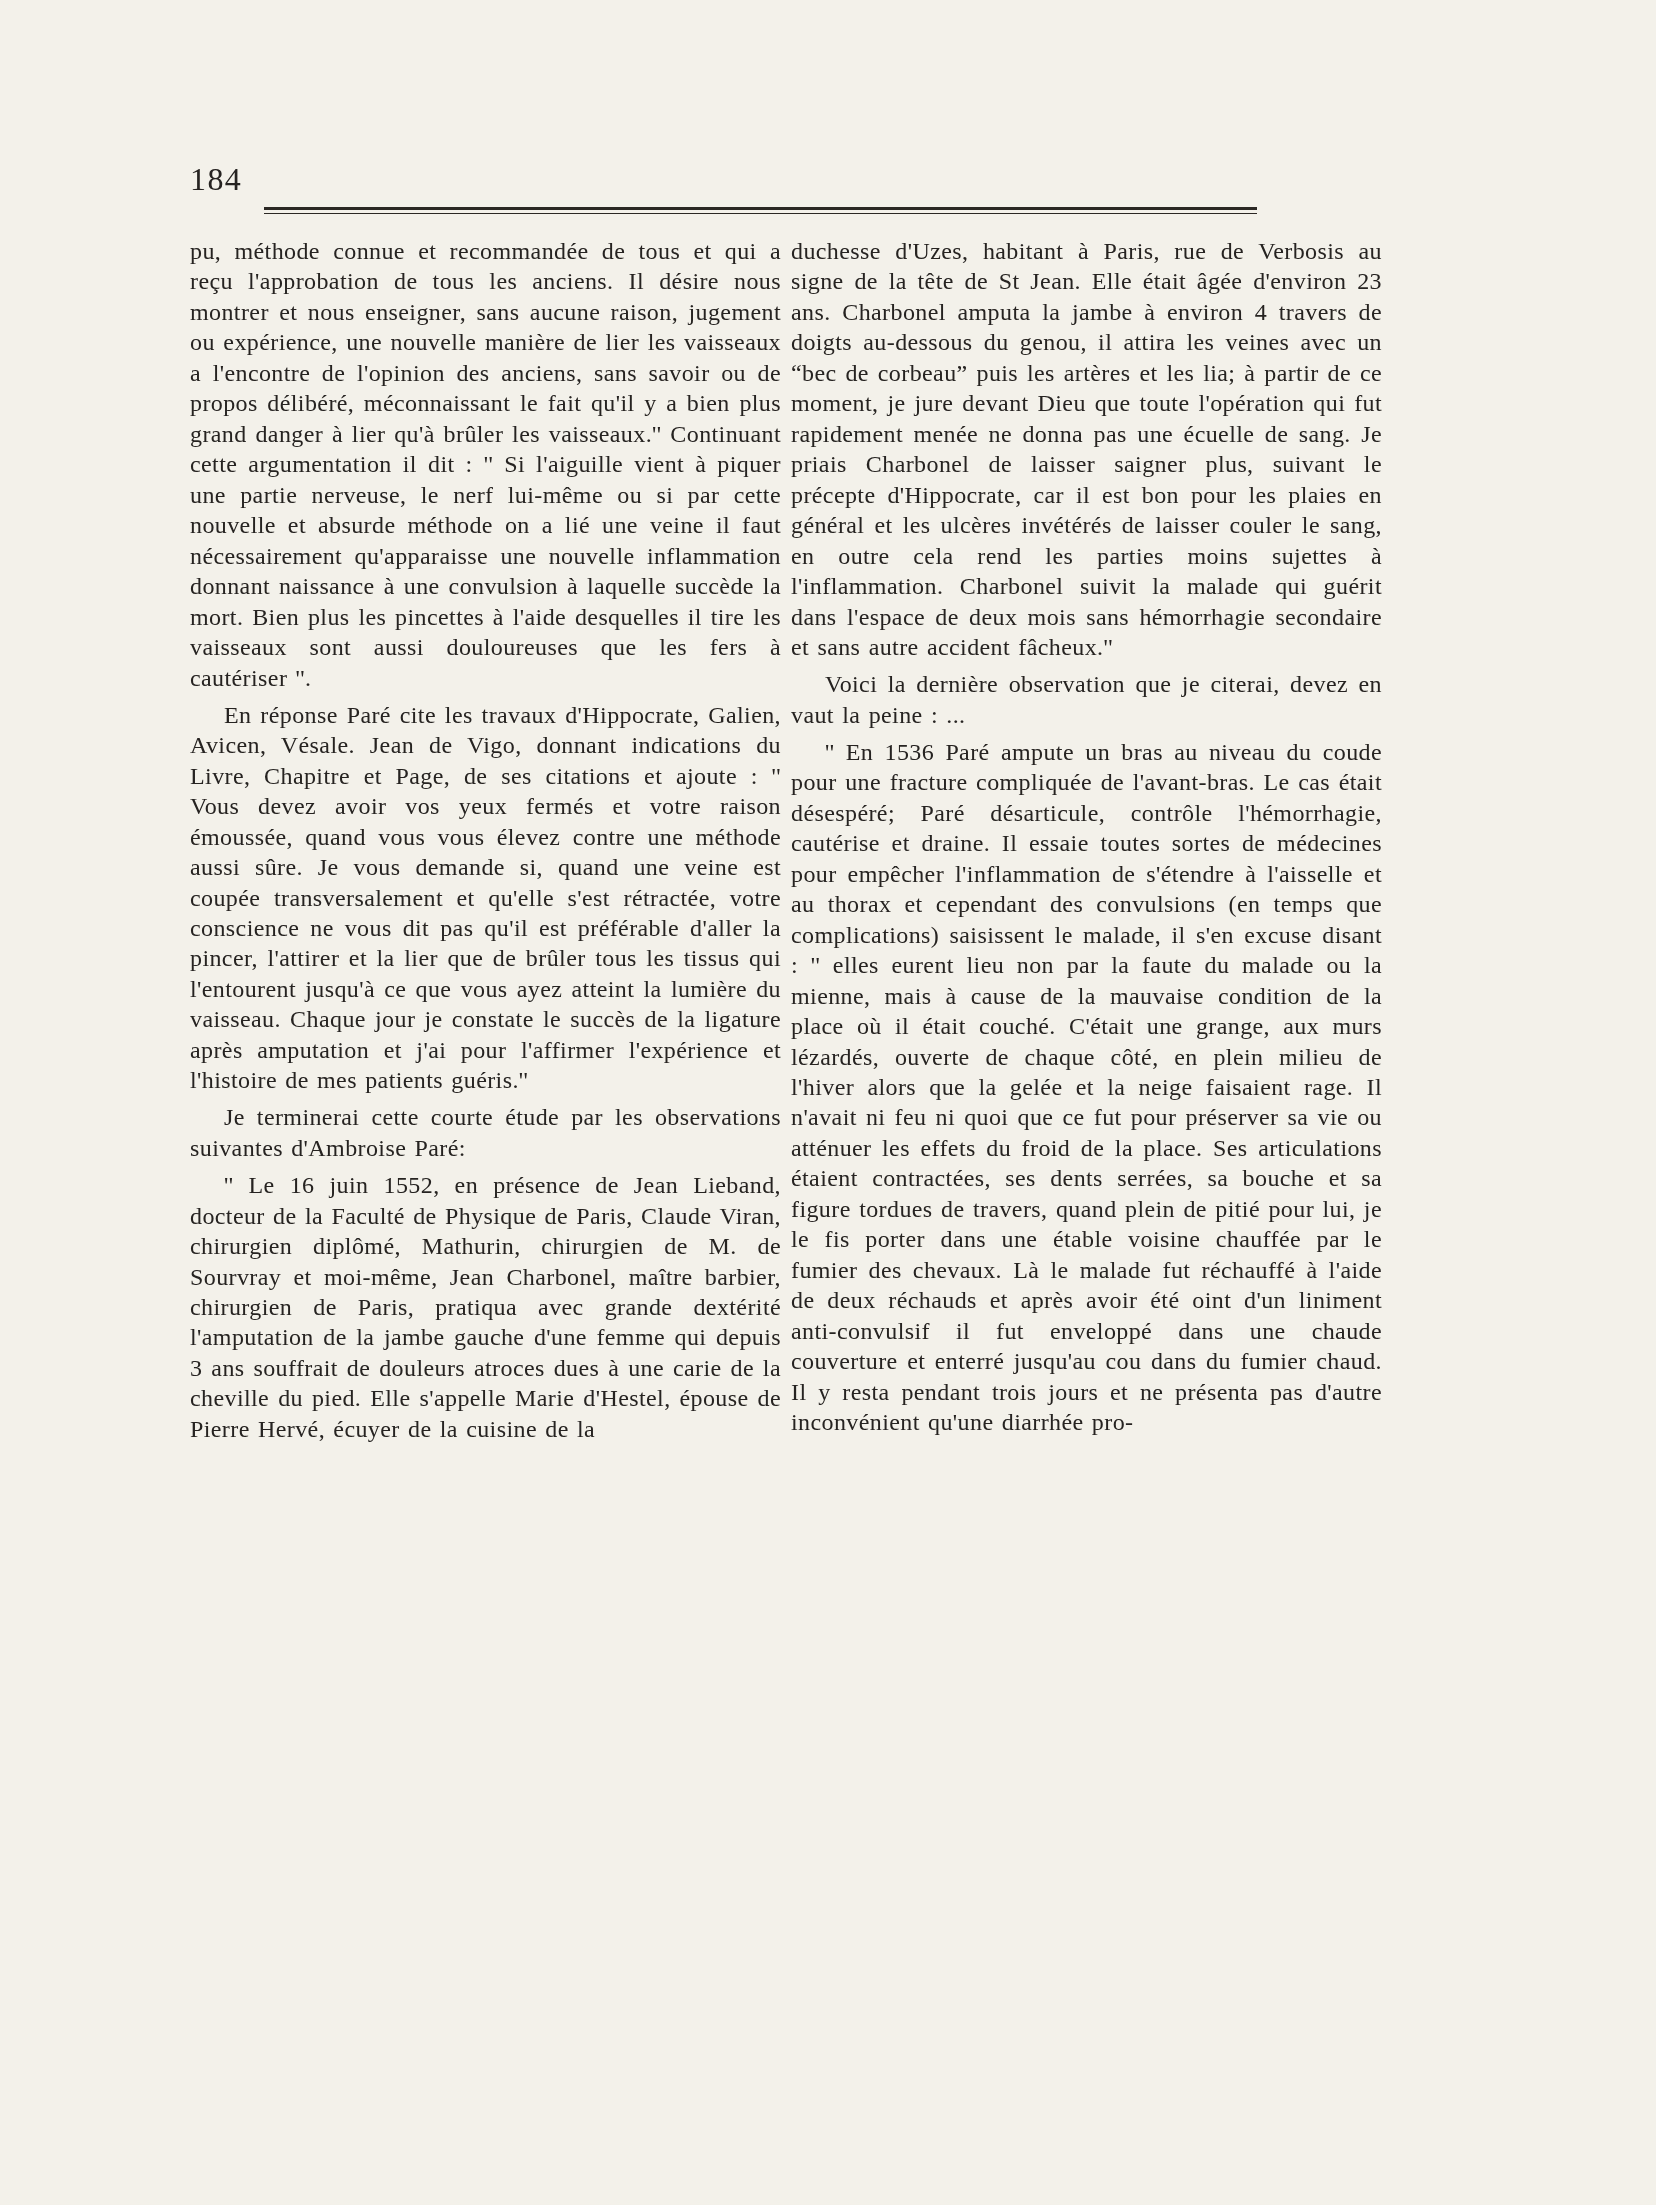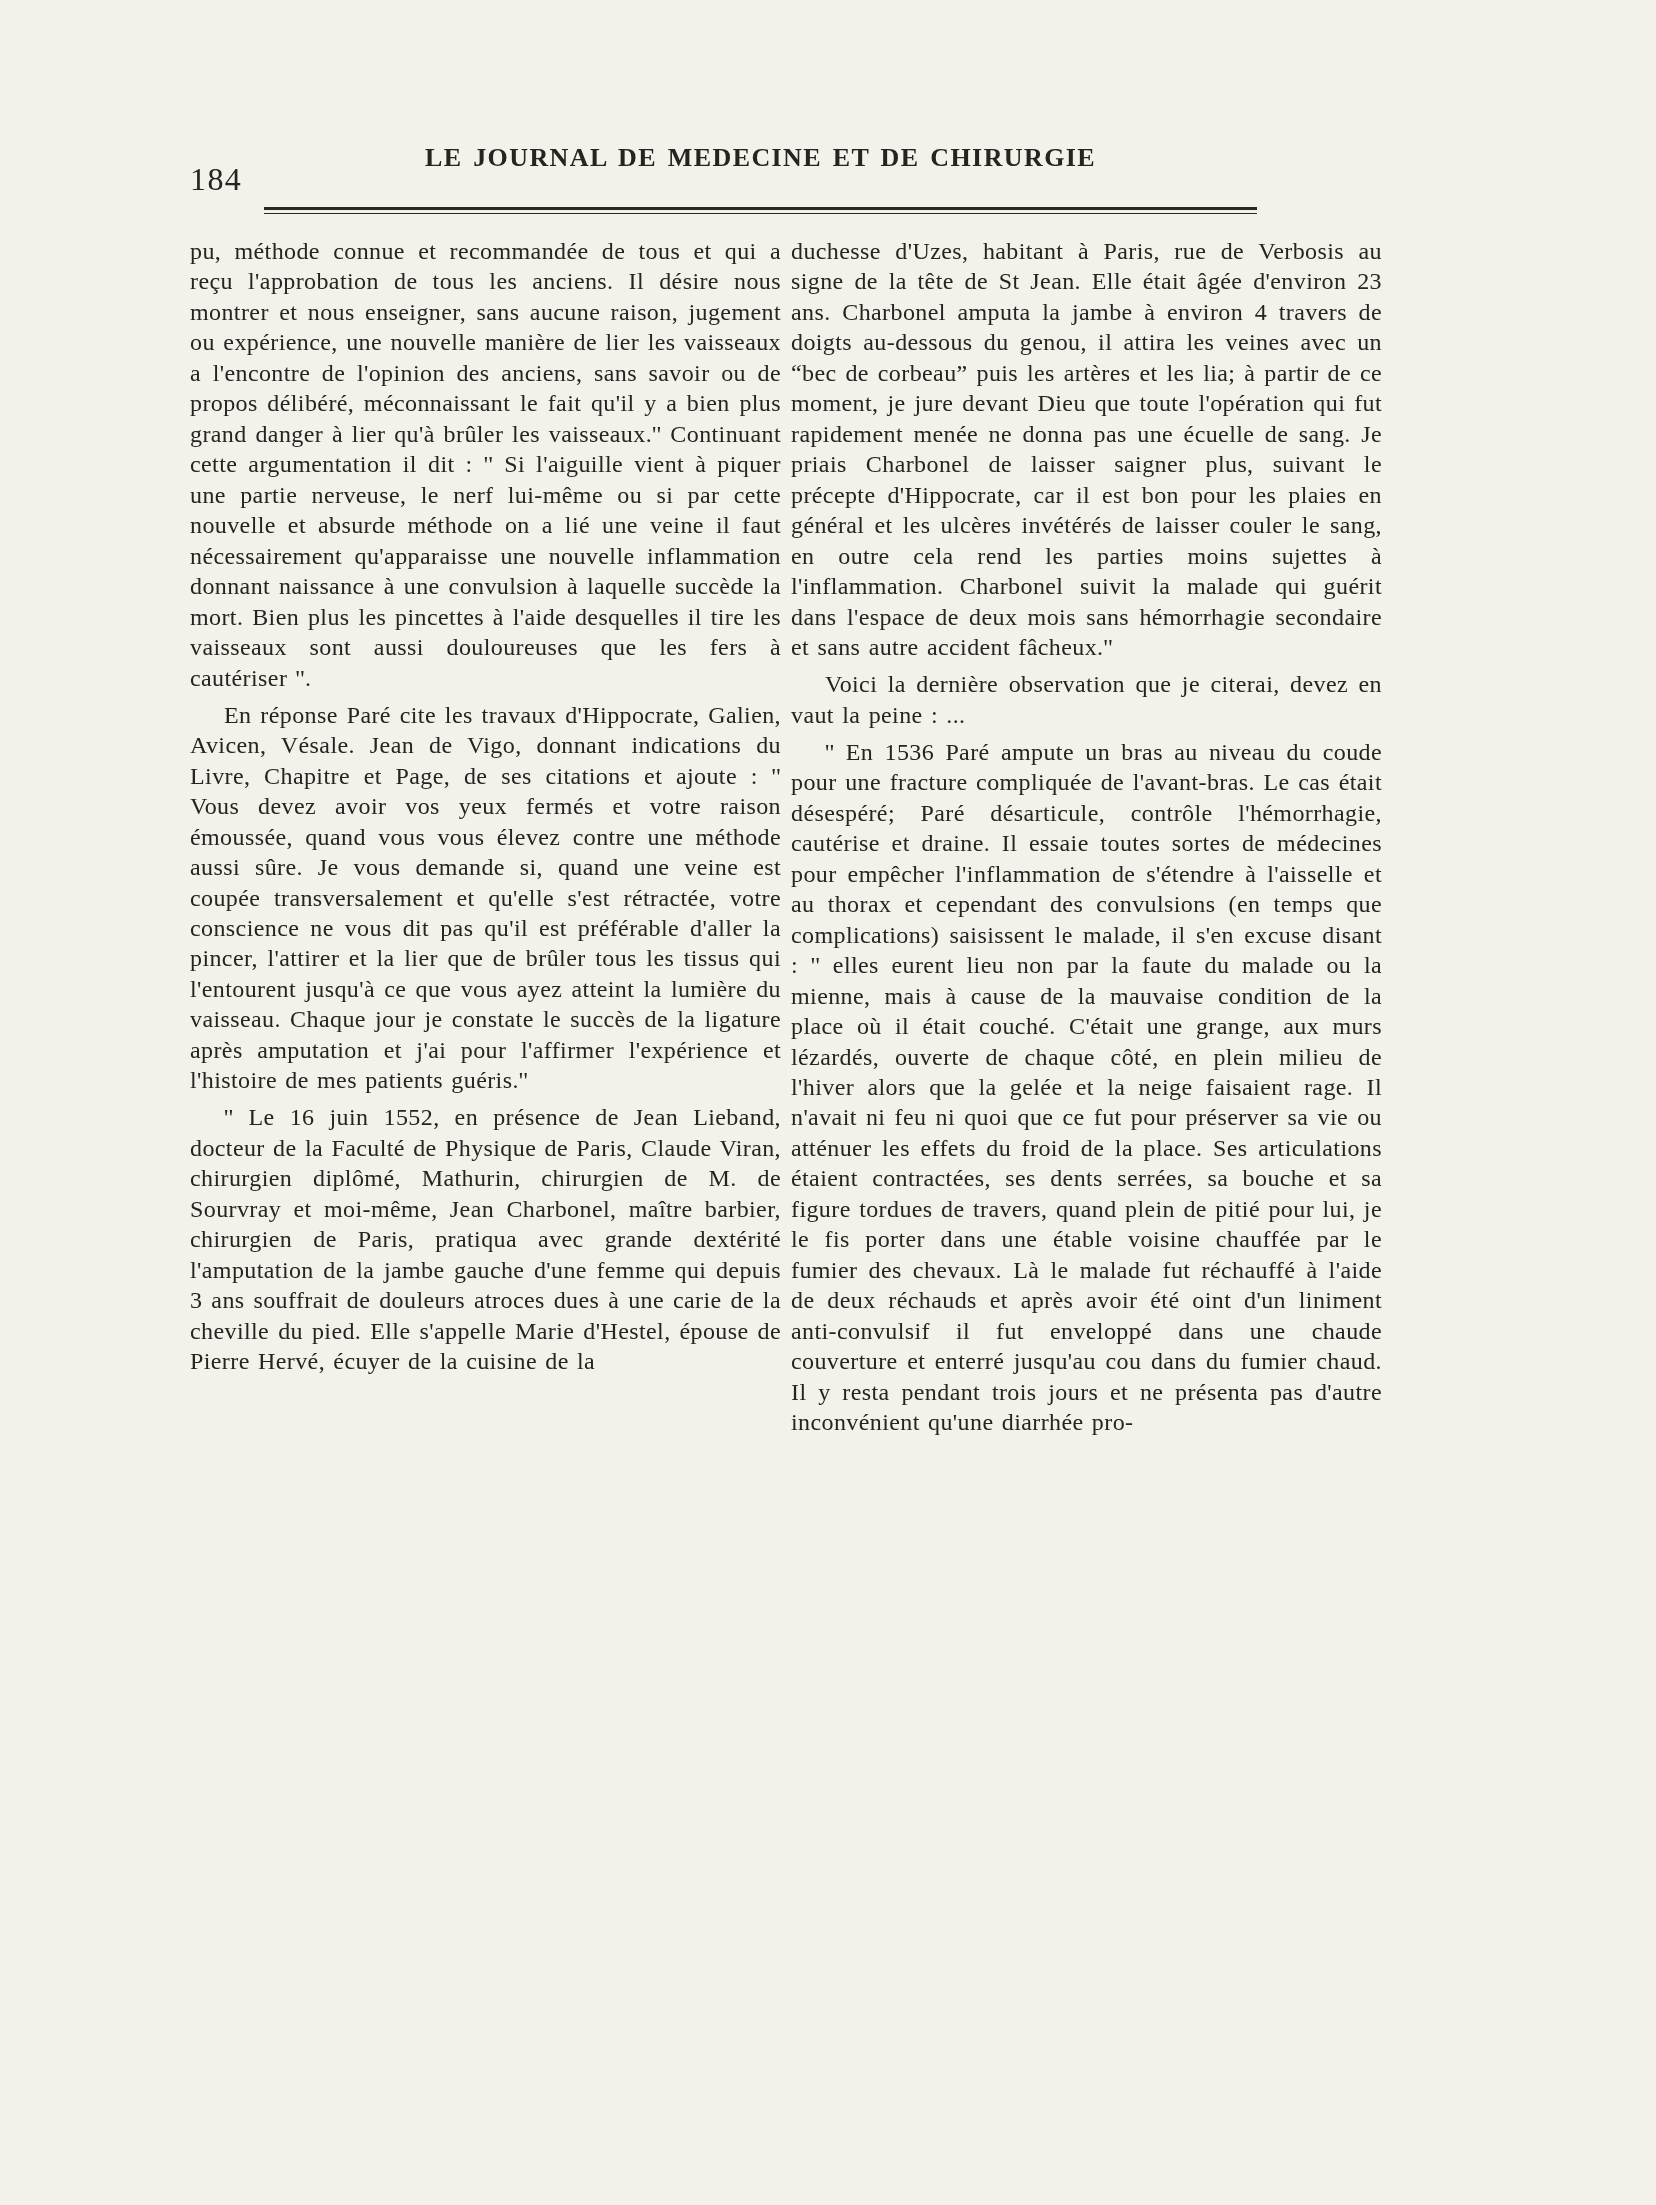--- a/index.html
+++ b/index.html
@@ -75,30 +75,30 @@
     text-indent: 0;
   }
 </style>
 </head>
 <body>
 
 <div class="page">
 
   <header class="page-header">
     <span class="page-number">184</span>
-    <h1 class="journal-title">LE JOURNAL DE MEDECINE ET DE CHIRURGIE</h1>
   </header>
 
   <div class="double-rule"></div>
 
   <main class="columns">
 
     <section class="column">
       <p class="no-indent">pu, méthode connue et recommandée de tous et qui a reçu l'approbation de tous les anciens. Il désire nous montrer et nous enseigner, sans aucune raison, jugement ou expérience, une nouvelle manière de lier les vaisseaux a l'encontre de l'opinion des anciens, sans savoir ou de propos délibéré, méconnaissant le fait qu'il y a bien plus grand danger à lier qu'à brûler les vaisseaux.'' Continuant cette argumentation il dit : '' Si l'aiguille vient à piquer une partie nerveuse, le nerf lui-même ou si par cette nouvelle et absurde méthode on a lié une veine il faut nécessairement qu'apparaisse une nouvelle inflammation donnant naissance à une convulsion à laquelle succède la mort. Bien plus les pincettes à l'aide desquelles il tire les vaisseaux sont aussi douloureuses que les fers à cautériser ''.</p>
       <p class="indent">En réponse Paré cite les travaux d'Hippocrate, Galien, Avicen, Vésale. Jean de Vigo, donnant indications du Livre, Chapitre et Page, de ses citations et ajoute : '' Vous devez avoir vos yeux fermés et votre raison émoussée, quand vous vous élevez contre une méthode aussi sûre. Je vous demande si, quand une veine est coupée transversalement et qu'elle s'est rétractée, votre conscience ne vous dit pas qu'il est préférable d'aller la pincer, l'attirer et la lier que de brûler tous les tissus qui l'entourent jusqu'à ce que vous ayez atteint la lumière du vaisseau. Chaque jour je constate le succès de la ligature après amputation et j'ai pour l'affirmer l'expérience et l'histoire de mes patients guéris.''</p>
+      <p class="indent">Je terminerai cette courte étude par les observations suivantes d'Ambroise Paré:</p>
       <p class="indent">'' Le 16 juin 1552, en présence de Jean Lieband, docteur de la Faculté de Physique de Paris, Claude Viran, chirurgien diplômé, Mathurin, chirurgien de M. de Sourvray et moi-même, Jean Charbonel, maître barbier, chirurgien de Paris, pratiqua avec grande dextérité l'amputation de la jambe gauche d'une femme qui depuis 3 ans souffrait de douleurs atroces dues à une carie de la cheville du pied. Elle s'appelle Marie d'Hestel, épouse de Pierre Hervé, écuyer de la cuisine de la</p>
     </section>
 
     <section class="column">
       <p class="no-indent">duchesse d'Uzes, habitant à Paris, rue de Verbosis au signe de la tête de St Jean. Elle était âgée d'environ 23 ans. Charbonel amputa la jambe à environ 4 travers de doigts au-dessous du genou, il attira les veines avec un “bec de corbeau” puis les artères et les lia; à partir de ce moment, je jure devant Dieu que toute l'opération qui fut rapidement menée ne donna pas une écuelle de sang. Je priais Charbonel de laisser saigner plus, suivant le précepte d'Hippocrate, car il est bon pour les plaies en général et les ulcères invétérés de laisser couler le sang, en outre cela rend les parties moins sujettes à l'inflammation. Charbonel suivit la malade qui guérit dans l'espace de deux mois sans hémorrhagie secondaire et sans autre accident fâcheux.''</p>
       <p class="indent">Voici la dernière observation que je citerai, devez en vaut la peine :      ...</p>
       <p class="indent">'' En 1536 Paré ampute un bras au niveau du coude pour une fracture compliquée de l'avant-bras. Le cas était désespéré; Paré désarticule, contrôle l'hémorrhagie, cautérise et draine. Il essaie toutes sortes de médecines pour empêcher l'inflammation de s'étendre à l'aisselle et au thorax et cependant des convulsions (en temps que complications) saisissent le malade, il s'en excuse disant : '' elles eurent lieu non par la faute du malade ou la mienne, mais à cause de la mauvaise condition de la place où il était couché. C'était une grange, aux murs lézardés, ouverte de chaque côté, en plein milieu de l'hiver alors que la gelée et la neige faisaient rage. Il n'avait ni feu ni quoi que ce fut pour préserver sa vie ou atténuer les effets du froid de la place. Ses articulations étaient contractées, ses dents serrées, sa bouche et sa figure tordues de travers, quand plein de pitié pour lui, je le fis porter dans une étable voisine chauffée par le fumier des chevaux. Là le malade fut réchauffé à l'aide de deux réchauds et après avoir été oint d'un liniment anti-convulsif il fut enveloppé dans une chaude couverture et enterré jusqu'au cou dans du fumier chaud. Il y resta pendant trois jours et ne présenta pas d'autre inconvénient qu'une diarrhée pro-</p>
     </section>
 
   </main>

